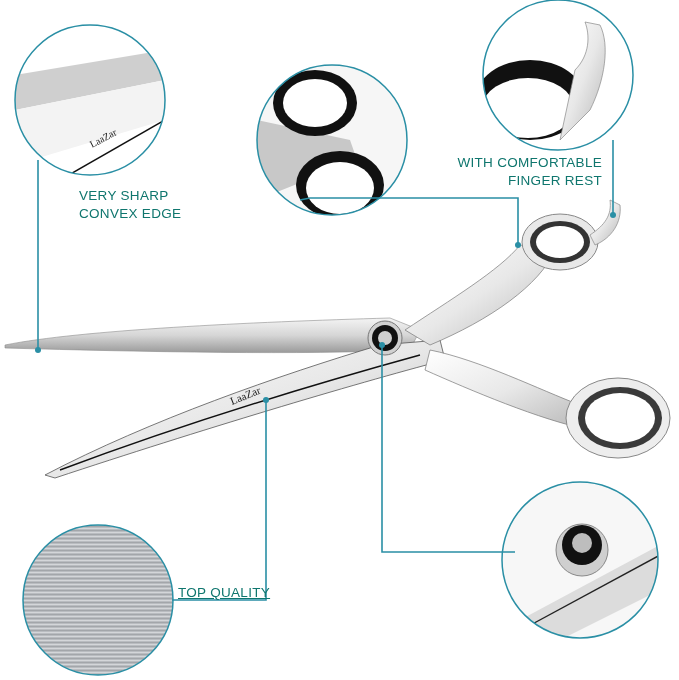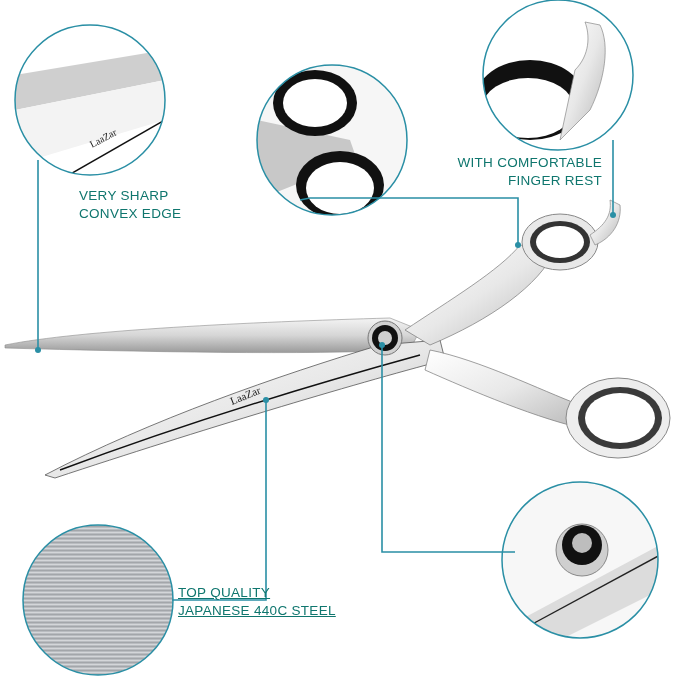--- a/index.html
+++ b/index.html
@@ -148,15 +148,14 @@
   </div>
 
   <div class="label right" style="right:77px; top:154px;">
     <div>WITH COMFORTABLE</div>
     <div>FINGER REST</div>
   </div>
 
 
   <div class="label" style="left:178px; top:584px;text-decoration:underline;">
     <div>TOP QUALITY</div>
-    <div>JAPANESE 440C STEEL</div>
   </div>
 </div>
 
 </body></html>

